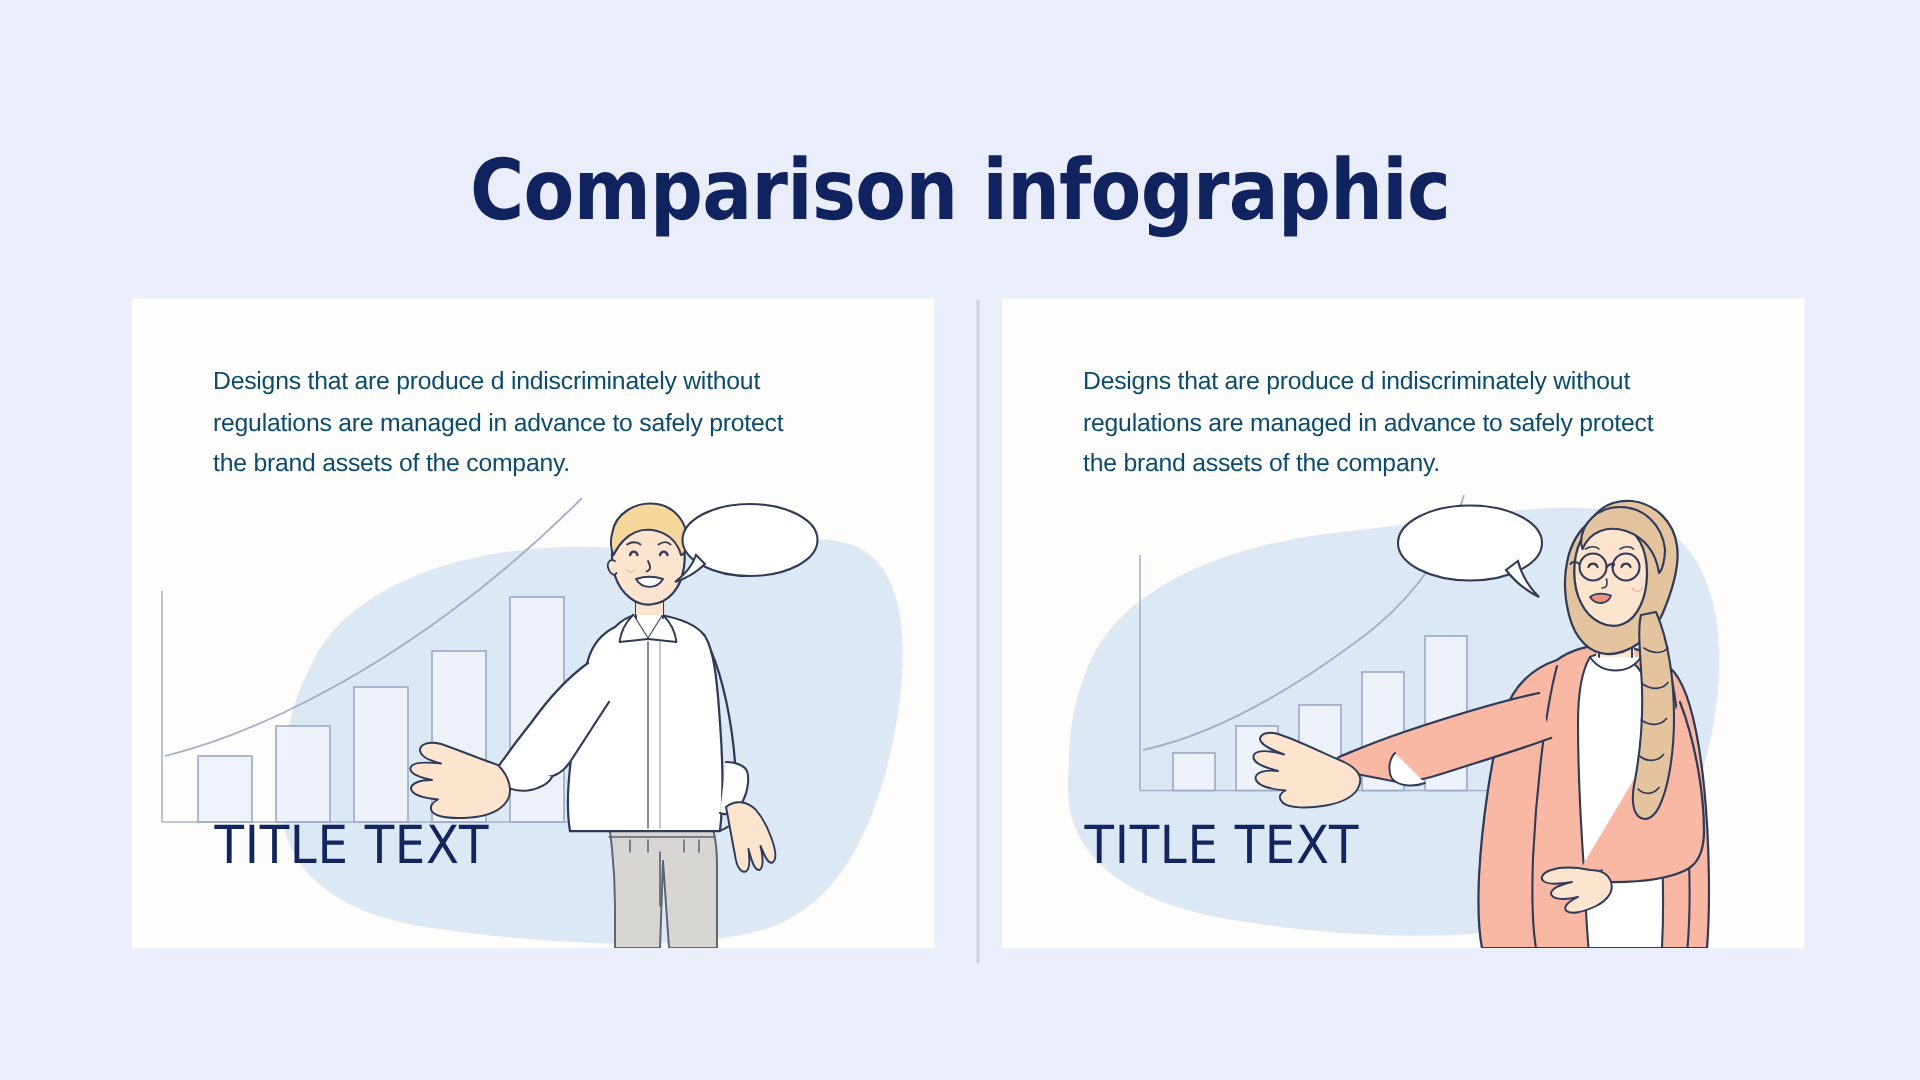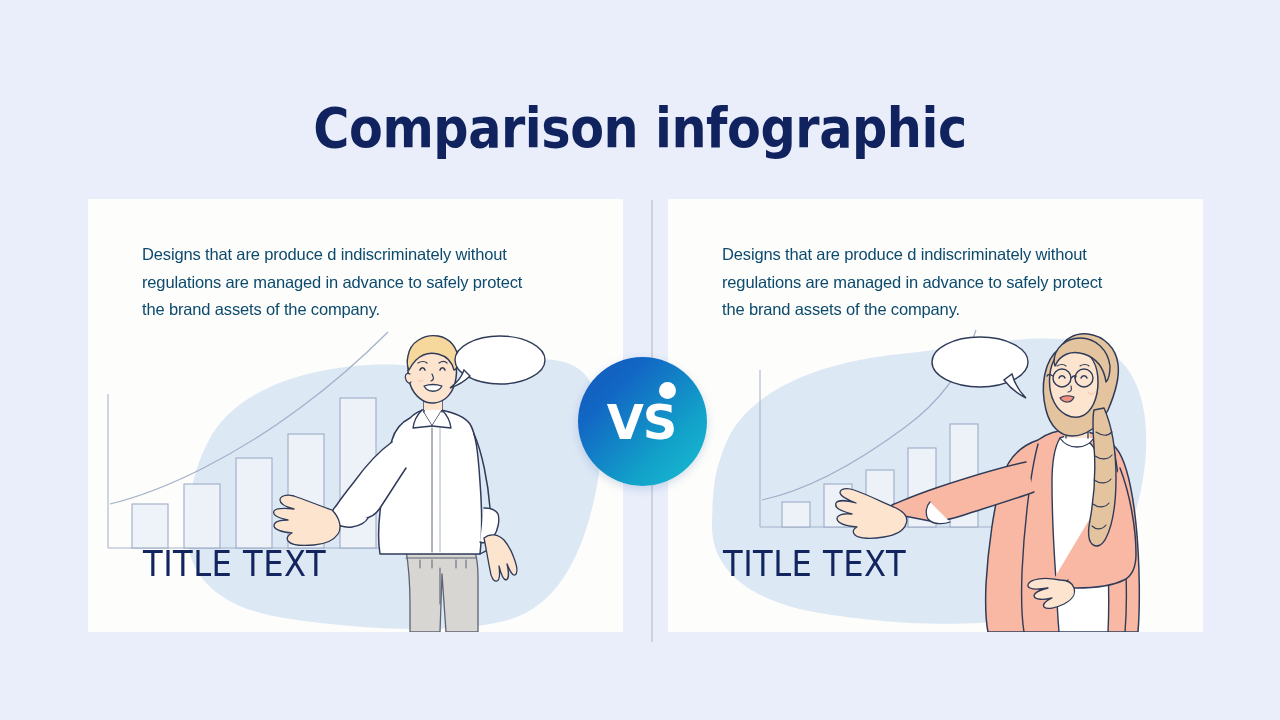--- a/index.html
+++ b/index.html
@@ -377,18 +377,14 @@
             <ellipse cx="312" cy="40" rx="48" ry="25" fill="#ffffff" stroke="#2f3b58" stroke-width="1.4"></ellipse>
             <path d="M336,58 C342,66 350,72 358,76 C350,68 346,60 344,52 Z" fill="#ffffff" stroke="#2f3b58" stroke-width="1.4"></path>
           </g>
         </g>
       </svg>
     </div>
 
     <div class="title-text">TITLE TEXT</div>
   </div>
 
-  <div class="vs-badge">
-    <div class="vs-label">VS</div>
-    <div class="vs-dot"></div>
-  </div>
 
 </div>
 
 </body></html>

